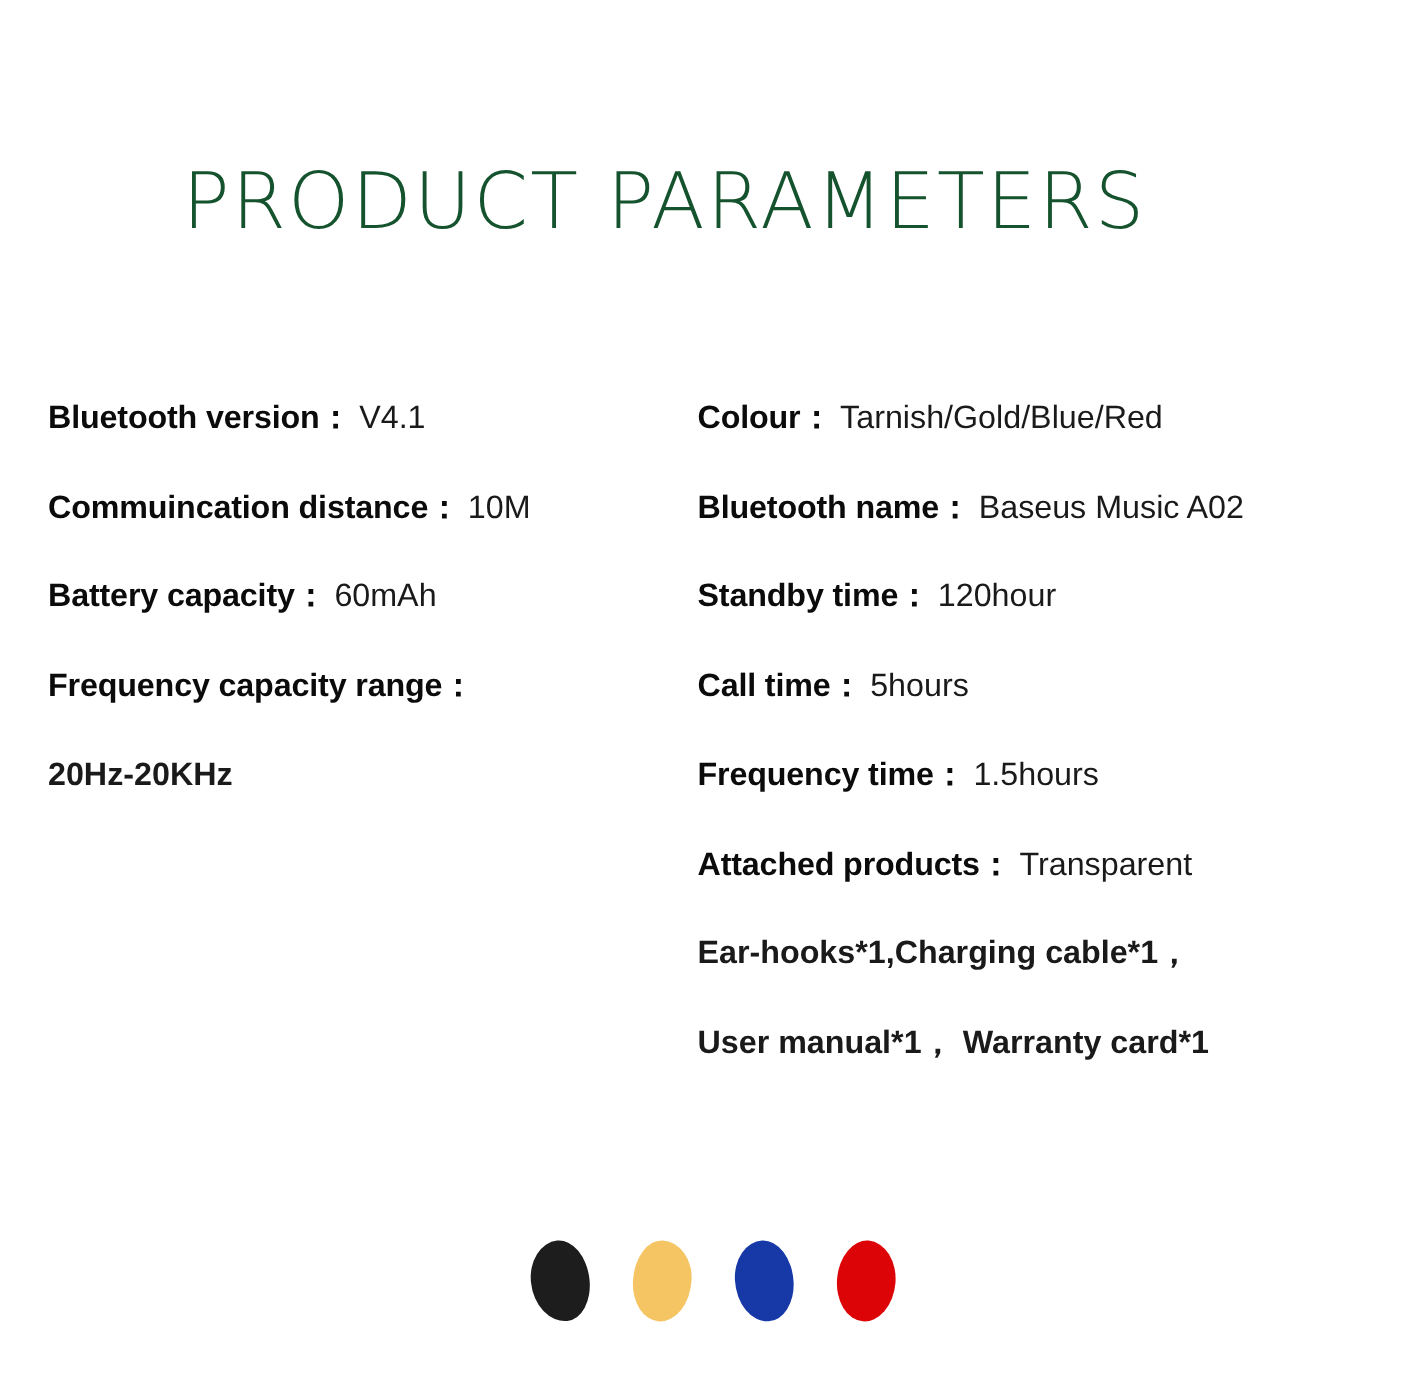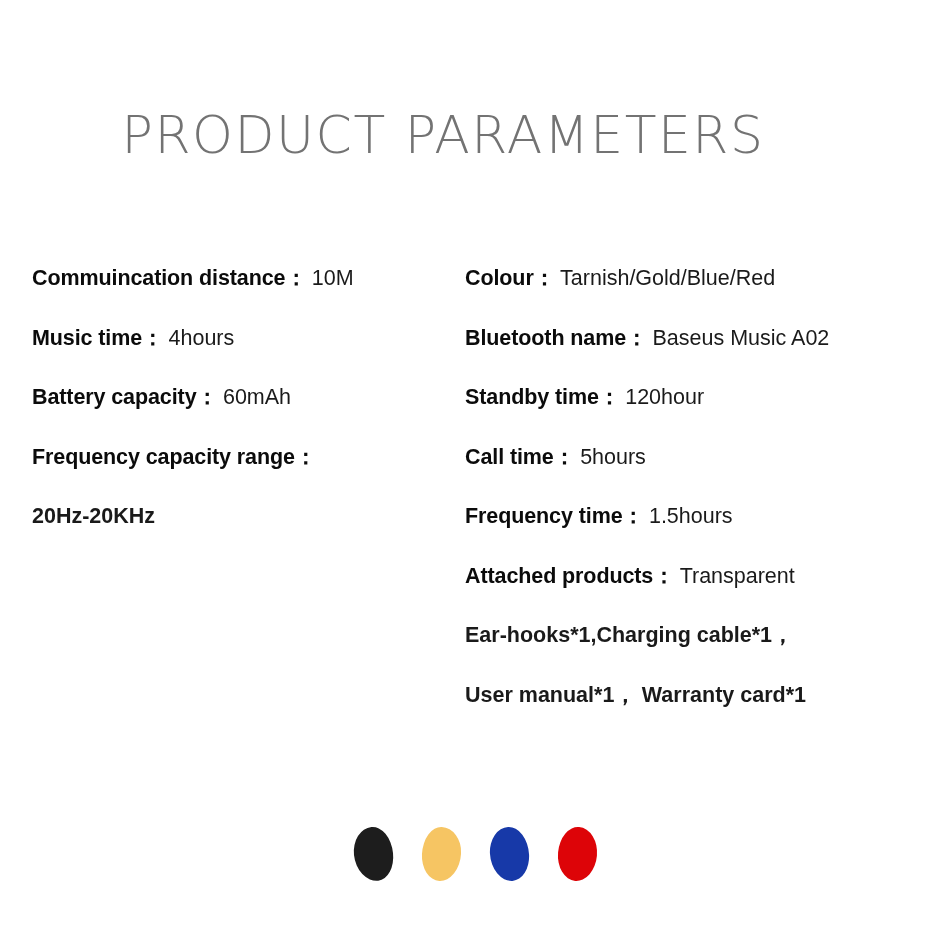--- a/index.html
+++ b/index.html
@@ -25,21 +25,21 @@
   .title {
     position: absolute;
     top: 108px;
     left: 0;
     width: 886px;
     text-align: center;
     font-family: "DejaVu Sans", sans-serif;
     font-size: 52px;
     font-weight: 300;
     letter-spacing: 1.5px;
-    color: #737373;
+    color: #14532d;
     white-space: nowrap;
     line-height: 1.05;
   }
 
   
   .specs {
     position: absolute;
     top: 268px;
     left: 0;
     width: 950px;
@@ -103,24 +103,24 @@
 <body>
 
 <div class="page">
 
   <div class="title">PRODUCT PARAMETERS</div>
 
   <div class="specs">
 
     <div class="col col-left">
       <div class="spec-row">
-        <span class="k">Commuincation distance：</span><span class="v">10M</span>
+        <span class="k">Bluetooth version：</span><span class="v">V4.1</span>
       </div>
       <div class="spec-row">
-        <span class="k">Music time：</span><span class="v">4hours</span>
+        <span class="k">Commuincation distance：</span><span class="v">10M</span>
       </div>
       <div class="spec-row">
         <span class="k">Battery capacity：</span><span class="v">60mAh</span>
       </div>
       <div class="spec-row">
         <span class="k">Frequency capacity range：</span><span class="v"></span>
       </div>
       <div class="spec-row cont">
         <span class="v">20Hz-20KHz</span>
       </div>

